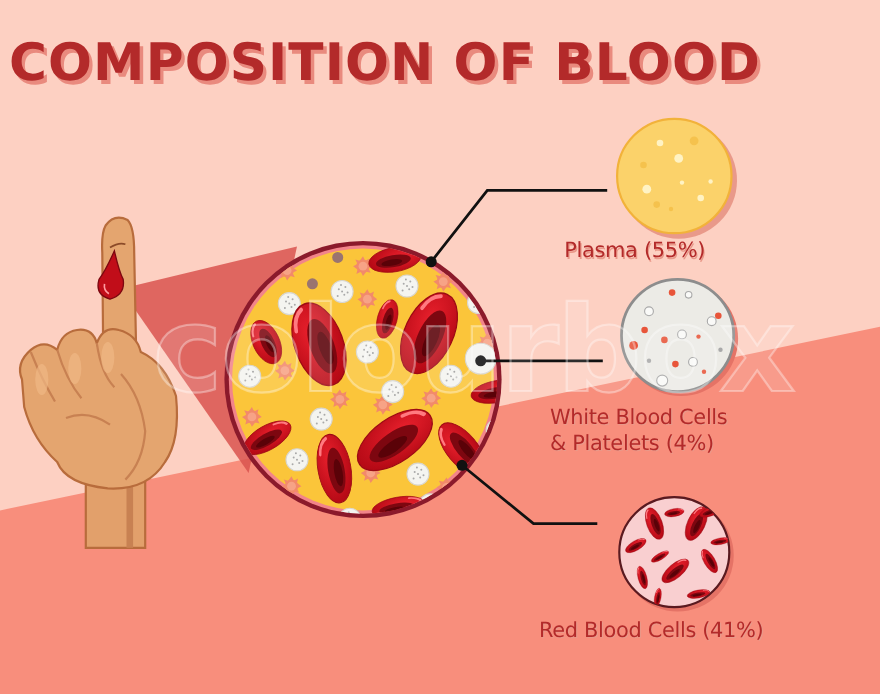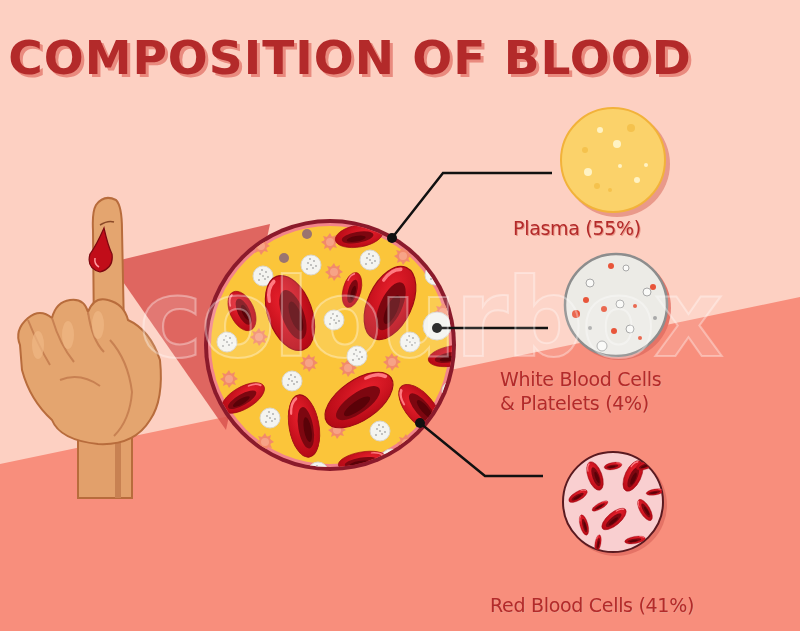--- a/index.html
+++ b/index.html
@@ -214,14 +214,14 @@
 
   <div class="title">COMPOSITION OF BLOOD</div>
 
   <div class="label" style="left:513px; top:216px; width:200px;">Plasma (55%)</div>
 
   <div class="label" style="left:500px; top:367px; width:240px;">
     <div>White Blood Cells</div>
     <div>&amp; Platelets (4%)</div>
   </div>
 
-  <div class="label" style="left:490px; top:561px; width:260px;margin-top:32px;">Red Blood Cells (41%)</div>
+  <div class="label" style="left:490px; top:561px; width:260px;">Red Blood Cells (41%)</div>
 </div>
 
 </body></html>

